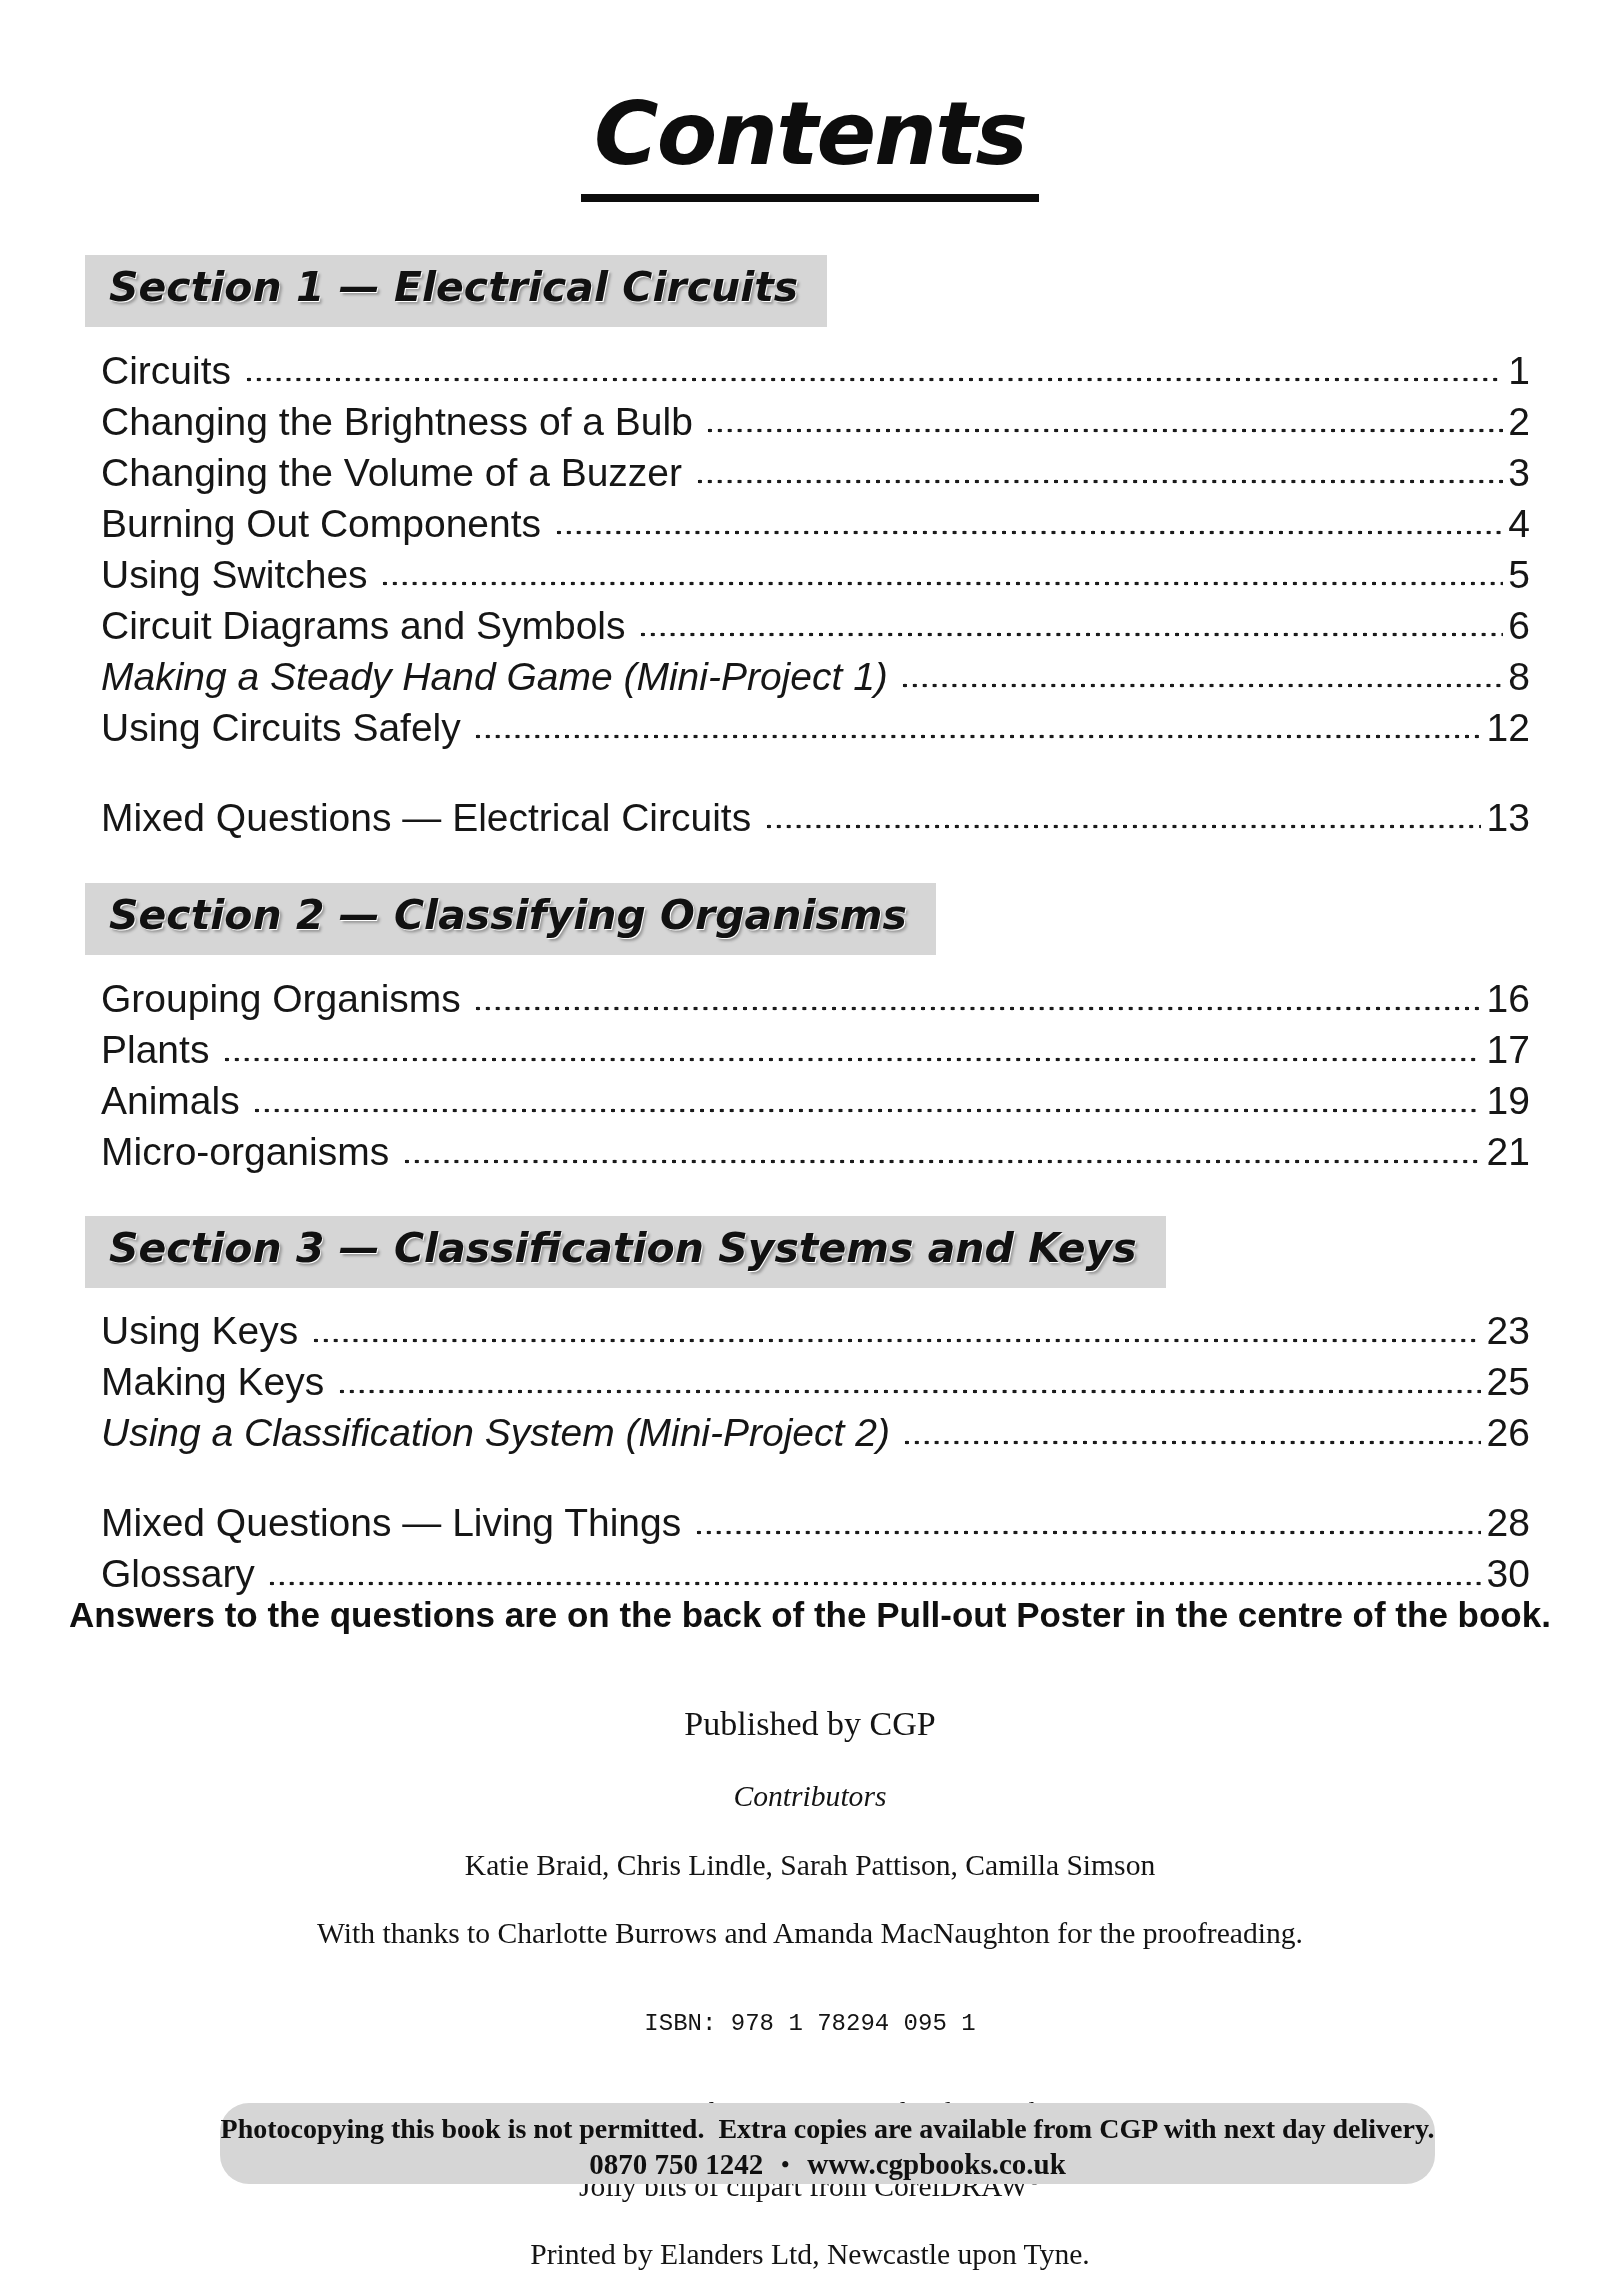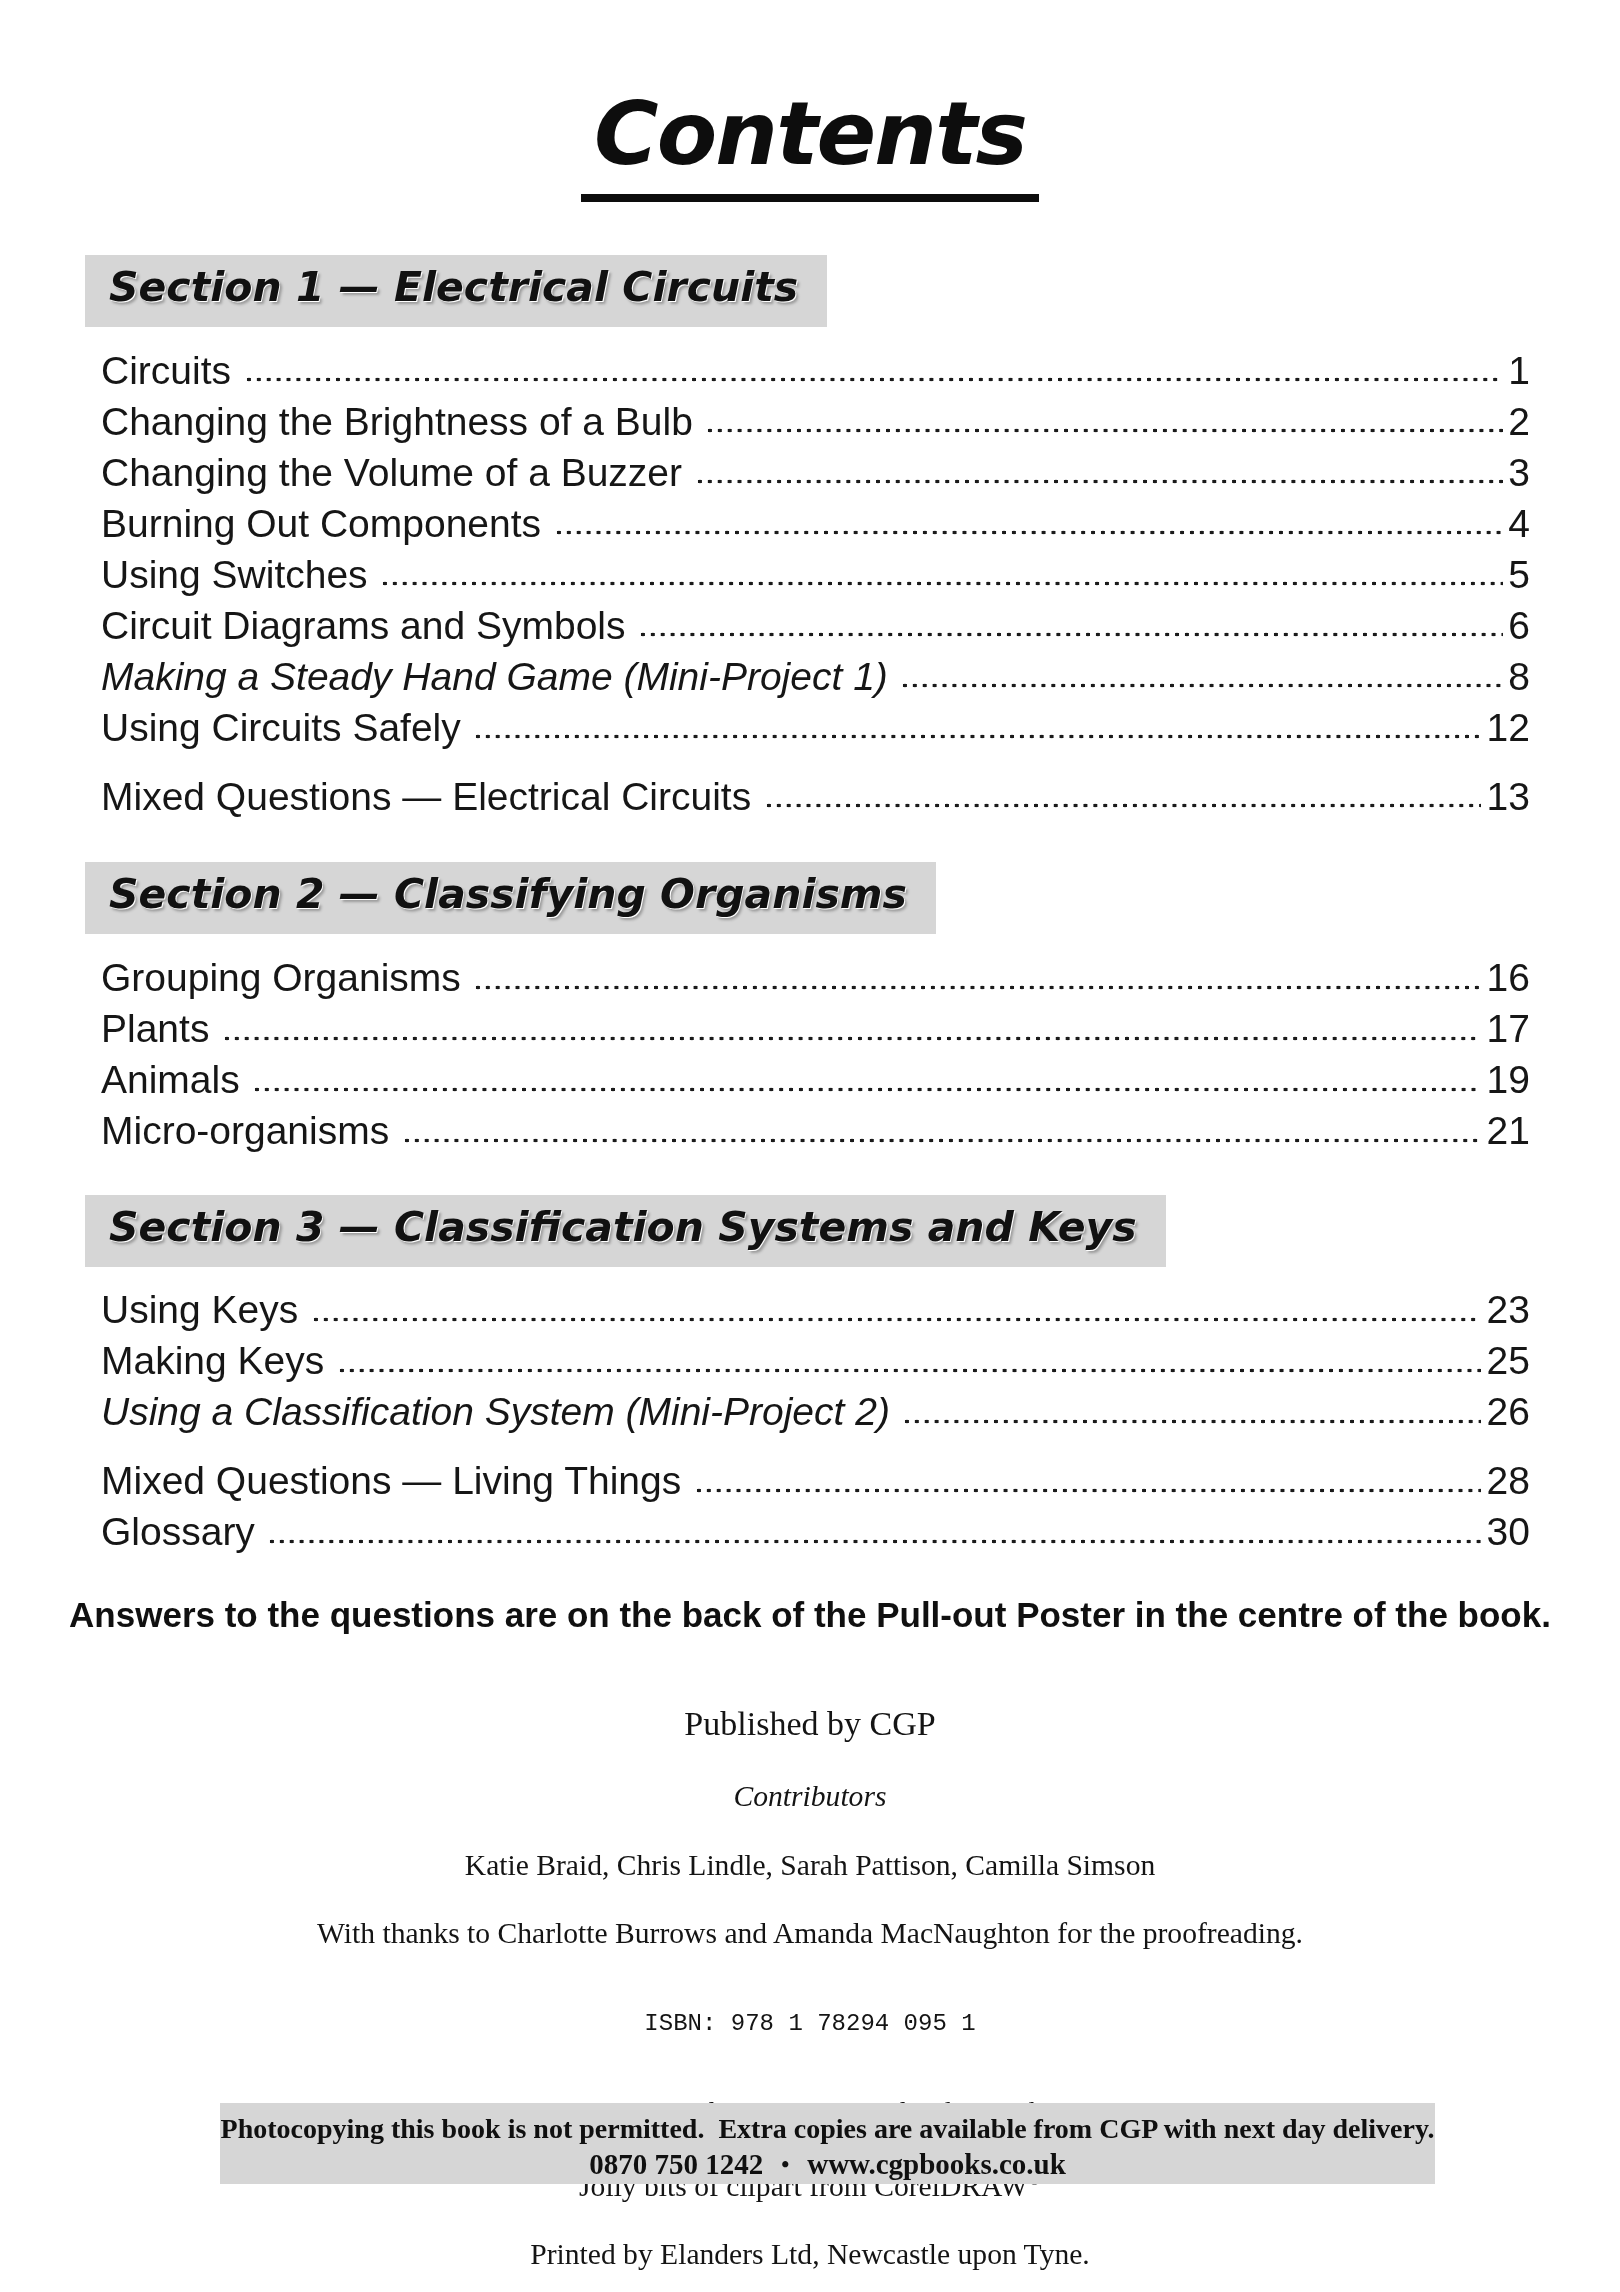--- a/index.html
+++ b/index.html
@@ -22,21 +22,21 @@
     width:fit-content; max-width:100%;
     background:var(--bar-gray,#d6d6d6);
     font:italic 700 41px/64px "DejaVu Sans", sans-serif; color:#111;
     padding:0 29px 8px 24px; margin:0 0 14.3px -16px;
     text-shadow:0.9px 0.9px 0 #fff, 2.7px 2.7px 2.7px rgba(0,0,0,0.28);
     white-space:nowrap;
   }
   .section-bar.s2 { margin-top:44px; }
   .section-bar.s3 { margin-top:42px; }
   .toc-row { display:flex; align-items:flex-end; height:51px; }
-  .toc-row.gap { margin-top:18px; }
+  .toc-row.gap { margin-top:39px; }
   .toc-label, .toc-page { font-size:39px; line-height:1; padding-bottom:2.7px; white-space:nowrap; }
   .toc-row.italic .toc-label { font-style:italic; }
   .toc-leader {
     flex:1; height:9px; margin:0 5.4px 8px 12.5px;
     background-image:radial-gradient(circle, #1a1a1a 1.8px, transparent 2.1px);
     background-size:9.9px 9px; background-repeat:repeat-x; background-position:left bottom;
   }
 
   
   .answers-note {
@@ -53,21 +53,21 @@
   .colophon .line { font-size:29.6px; line-height:34px; }
   .colophon .contrib-head { font-style:italic; font-size:29.6px; line-height:36px; }
   .colophon .isbn { font-size:24px; line-height:34px; margin-top:23px;font-family:Liberation Mono, monospace; }
   .colophon .gap-top { margin-top:19.7px; }
   .reg { font-size:17px; vertical-align:super; }
 
   
   .footer-bar {
     position:absolute; top:2103px; left:220px; width:1215px; height:81px;
     background:var(--bar-gray,#d6d6d6); text-align:center;
-    font-family:"Liberation Serif", serif; font-weight:700; color:#101010;
+    font-family:"Liberation Serif", serif; font-weight:700; color:#101010;border-radius:29px;
   }
   .footer-bar .f1 { font-size:28px; line-height:32px; padding-top:9.9px; white-space:pre-wrap; }
   .footer-bar .f2 { font-size:29px; line-height:38px; }
   .footer-bar .sep { display:inline-block; padding:0 18px; font-size:23px; vertical-align:1.8px; }
 </style>
 </head>
 <body>
 
 <div class="page">
 

